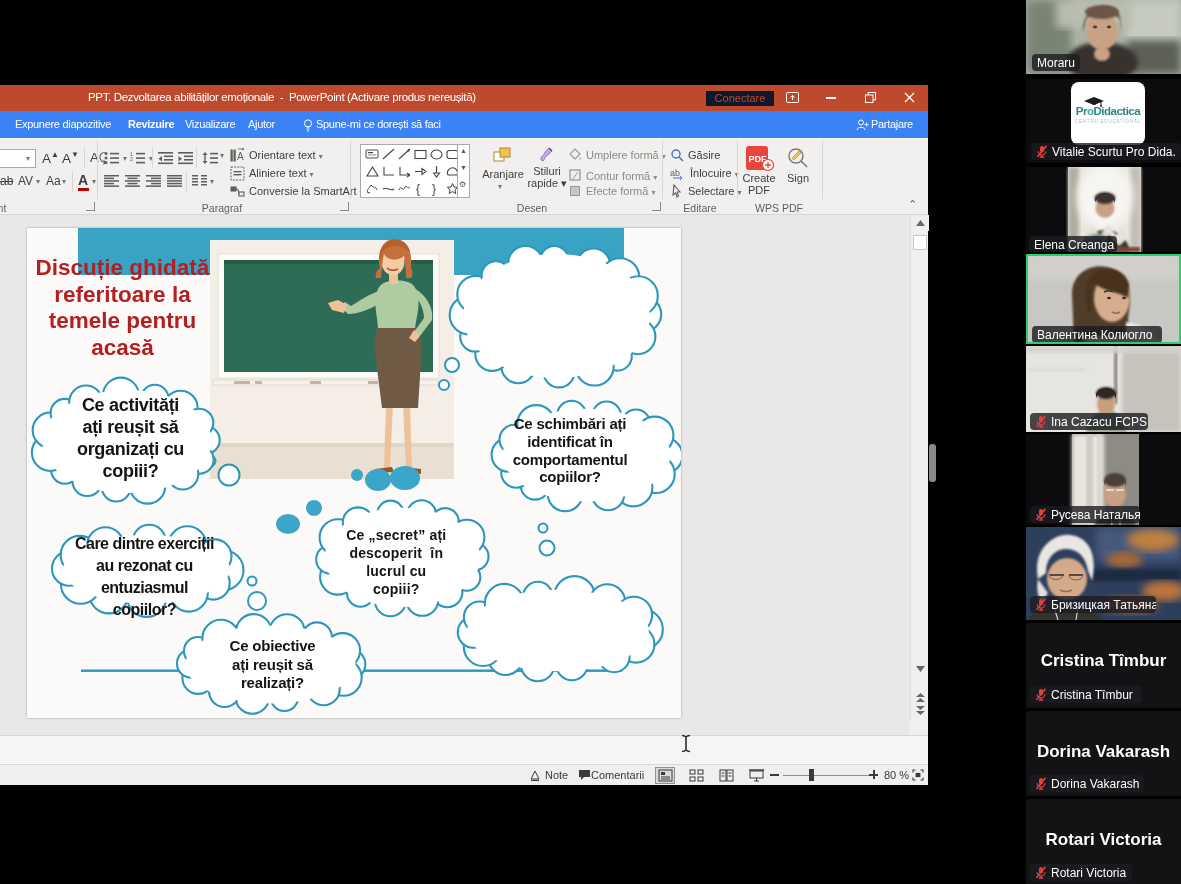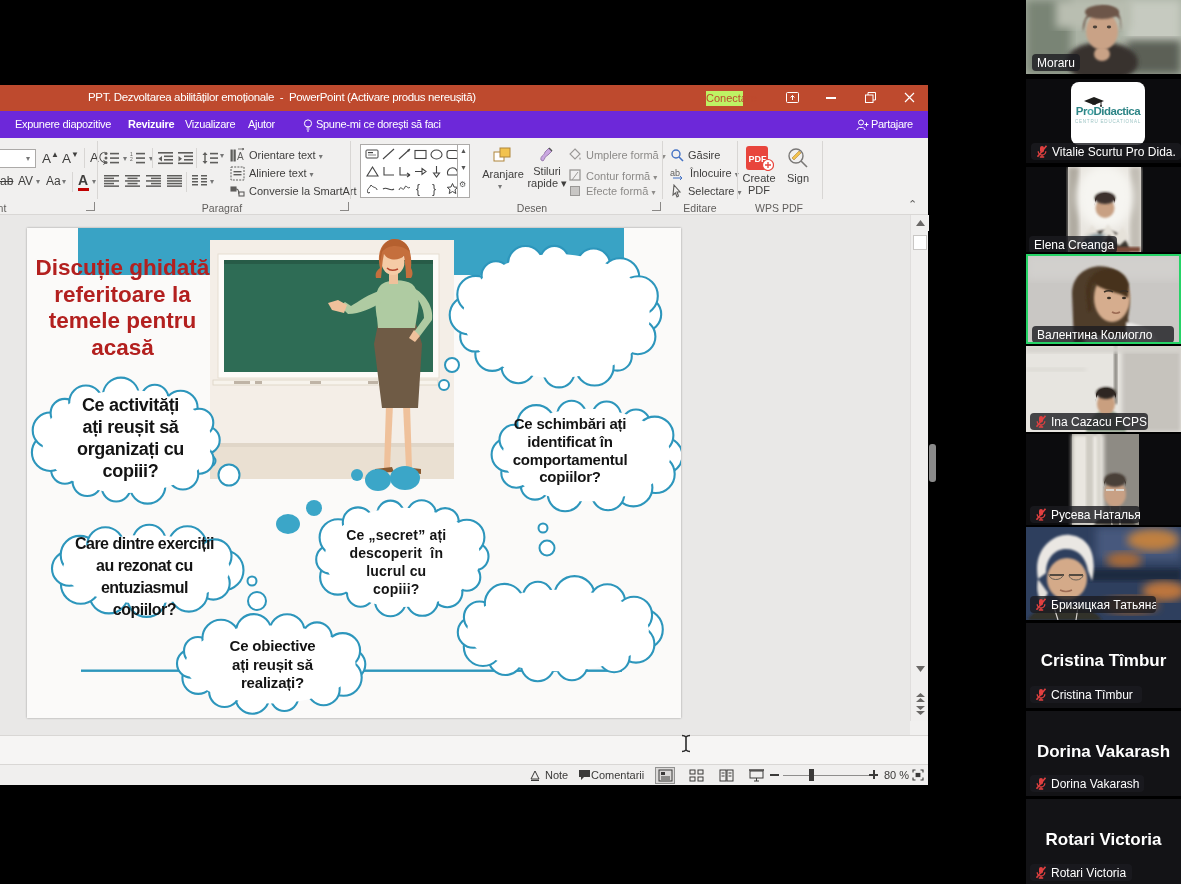--- a/index.html
+++ b/index.html
@@ -1,22 +1,22 @@
 <!DOCTYPE html>
 <html><head><meta charset="utf-8">
 <style>
 html,body{margin:0;padding:0;background:#000;width:1181px;height:884px;overflow:hidden;}
 *{box-sizing:border-box;font-family:"Liberation Sans",sans-serif;}
 .abs{position:absolute;}
 #stage{position:relative;width:1181px;height:884px;background:#000;}
 #ppt{left:0;top:85px;width:928px;height:700px;background:#F1F0EF;}
 #titlebar{left:0;top:0;width:928px;height:26px;background:#BE4A2E;}
 #titletext{left:88px;top:6px;color:#fff;font-size:11.5px;letter-spacing:-0.35px;white-space:nowrap;}
-#conectare{left:706px;top:6px;width:37px;height:15px;background:#bef264;color:#BE4A2E;font-size:11px;text-align:center;line-height:15px;}
-#menubar{left:0;top:26px;width:928px;height:27px;background:#6d28d9;color:#fff;font-size:11px;letter-spacing:-0.3px;}
+#conectare{left:706px;top:6px;width:68px;height:15px;background:#0f172a;color:#BE4A2E;font-size:11px;text-align:center;line-height:15px;}
+#menubar{left:0;top:26px;width:928px;height:27px;background:#3b82f6;color:#fff;font-size:11px;letter-spacing:-0.3px;}
 .mitem{top:7px;white-space:nowrap;}
 #ribbon{left:0;top:53px;width:928px;height:77px;background:#F1F0EF;border-bottom:1px solid #D9D7D5;}
 #pane{left:0;top:130px;width:910px;height:520px;background:#E9E8E7;}
 #slide{left:27px;top:143px;width:654px;height:490px;background:#FBFAF9;box-shadow:0 0 2px rgba(0,0,0,.35);}
 #vscroll{left:910px;top:130px;width:18px;height:506px;background:#F0EFEE;border-left:1px solid #E0DEDD;}
 #notesbar{left:0;top:650px;width:928px;height:29px;background:#F6F5F4;border-top:1px solid #D9D7D5;}
 #statusbar{left:0;top:679px;width:928px;height:21px;background:#F0EFEE;border-top:1px solid #D9D7D5;color:#444;font-size:11px;}
 .tile{left:1026px;width:155px;background:#0c0c0e;overflow:hidden;}
 .chip{position:absolute;background:rgba(28,28,32,.8);border-radius:4px;color:#fff;font-size:12px;line-height:16px;padding:0 5px;white-space:nowrap;display:flex;align-items:center;gap:4px;overflow:hidden;}
 .bigname{position:absolute;width:155px;text-align:center;color:#fff;font-weight:bold;font-size:17px;}
@@ -746,21 +746,21 @@
 <ellipse cx="86" cy="44" rx="18" ry="24" fill="#d6ad8e" filter="url(#b1)"></ellipse>
 <path d="M60 40 C58 12 96 6 103 30 L102 44 C94 38 72 36 68 28 C64 32 64 44 66 56 L62 58 Z" fill="#46331f" filter="url(#b1)"></path>
 <path d="M78 38 q5 -2.5 9 0" stroke="#3a3026" stroke-width="1.4" fill="none"></path>
           <path d="M94 38 q4 -2.5 8 0" stroke="#3a3026" stroke-width="1.4" fill="none"></path>
 <ellipse cx="83" cy="44" rx="2" ry="1.3" fill="#3a3026"></ellipse>
           <ellipse cx="98" cy="44" rx="2" ry="1.3" fill="#3a3026"></ellipse>
 <path d="M86 58 q4 2.5 8 0" stroke="#9c6b54" stroke-width="1.6" fill="none"></path>
 <path d="M100 68 C122 72 130 80 132 90 L100 90 Z" fill="#ecebe9" filter="url(#b1)"></path>
 <rect x="58" y="82" width="52" height="8" fill="#f0efed" filter="url(#b2)"></rect>
 </svg>
-        <div class="chip" style="left:4px;top:70px;width:142px;height:17px;">
+        <div class="chip" style="left:4px;top:70px;width:130px;height:17px;">
           <span>Валентина Колиогло</span>
         </div>
       </div>
       <div class="abs tile" style="top:346px;height:86px;"><svg width="155" height="86" viewBox="0 0 155 86">
 <rect width="155" height="86" fill="#e7e5e0"></rect>
 <rect x="96" y="0" width="59" height="86" fill="#c6c3bd" filter="url(#b2)"></rect>
 <rect x="88" y="0" width="3.5" height="58" fill="#8d8a84" filter="url(#b1)"></rect>
 <rect x="0" y="0" width="155" height="7" fill="#d5d3cd" filter="url(#b2)"></rect>
 <rect x="0" y="22" width="60" height="3" fill="#d8d6d0" filter="url(#b2)"></rect>
 <path d="M60 86 C62 70 74 64 81 64 C88 64 98 70 100 86 Z" fill="#8c9c88" filter="url(#b1)"></path>

